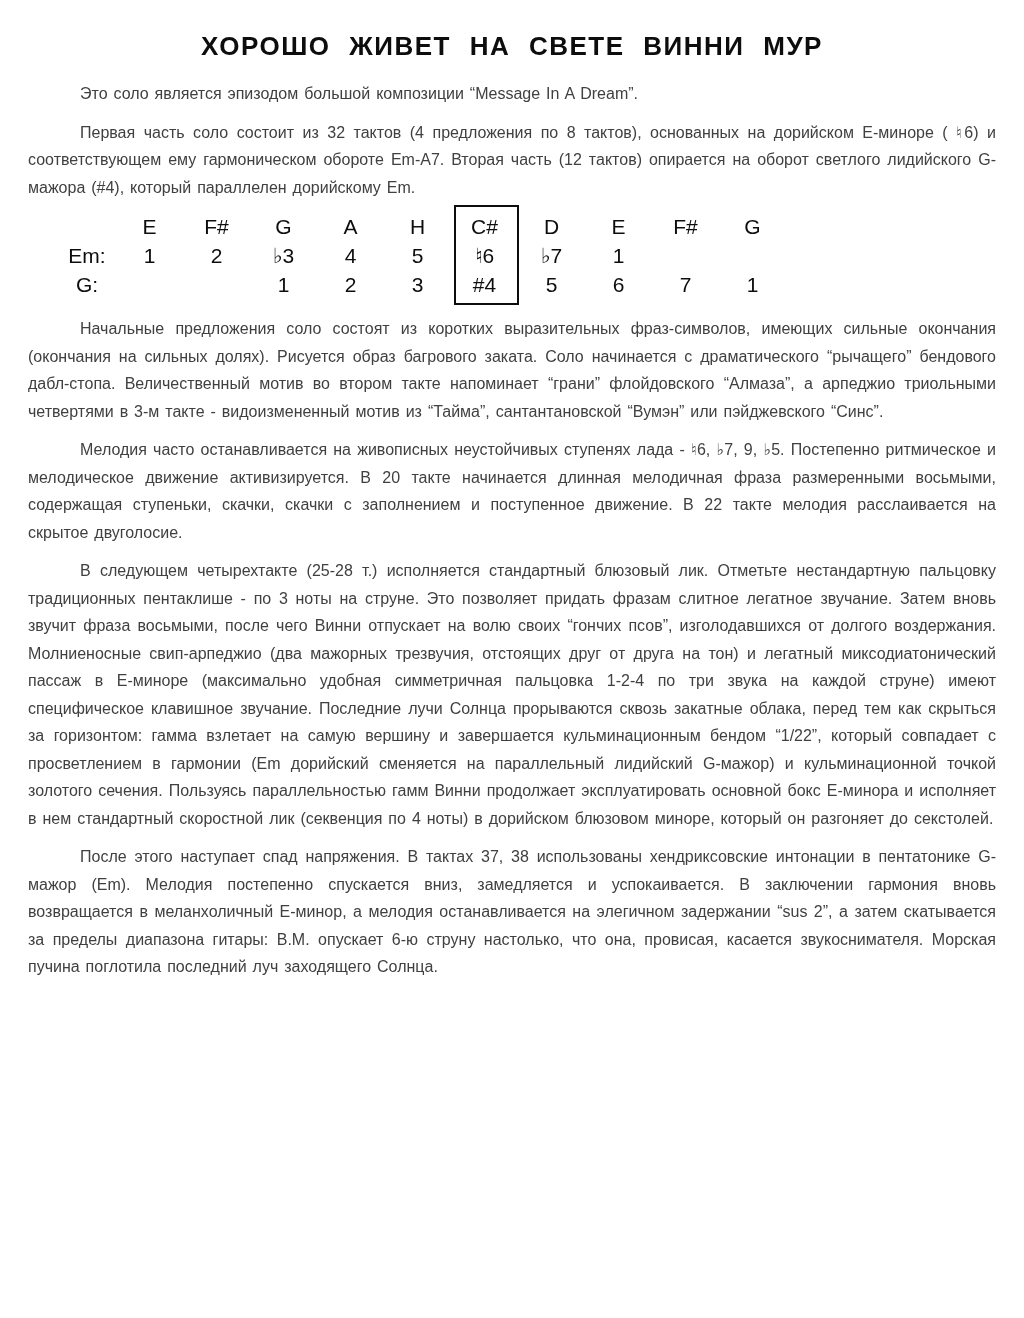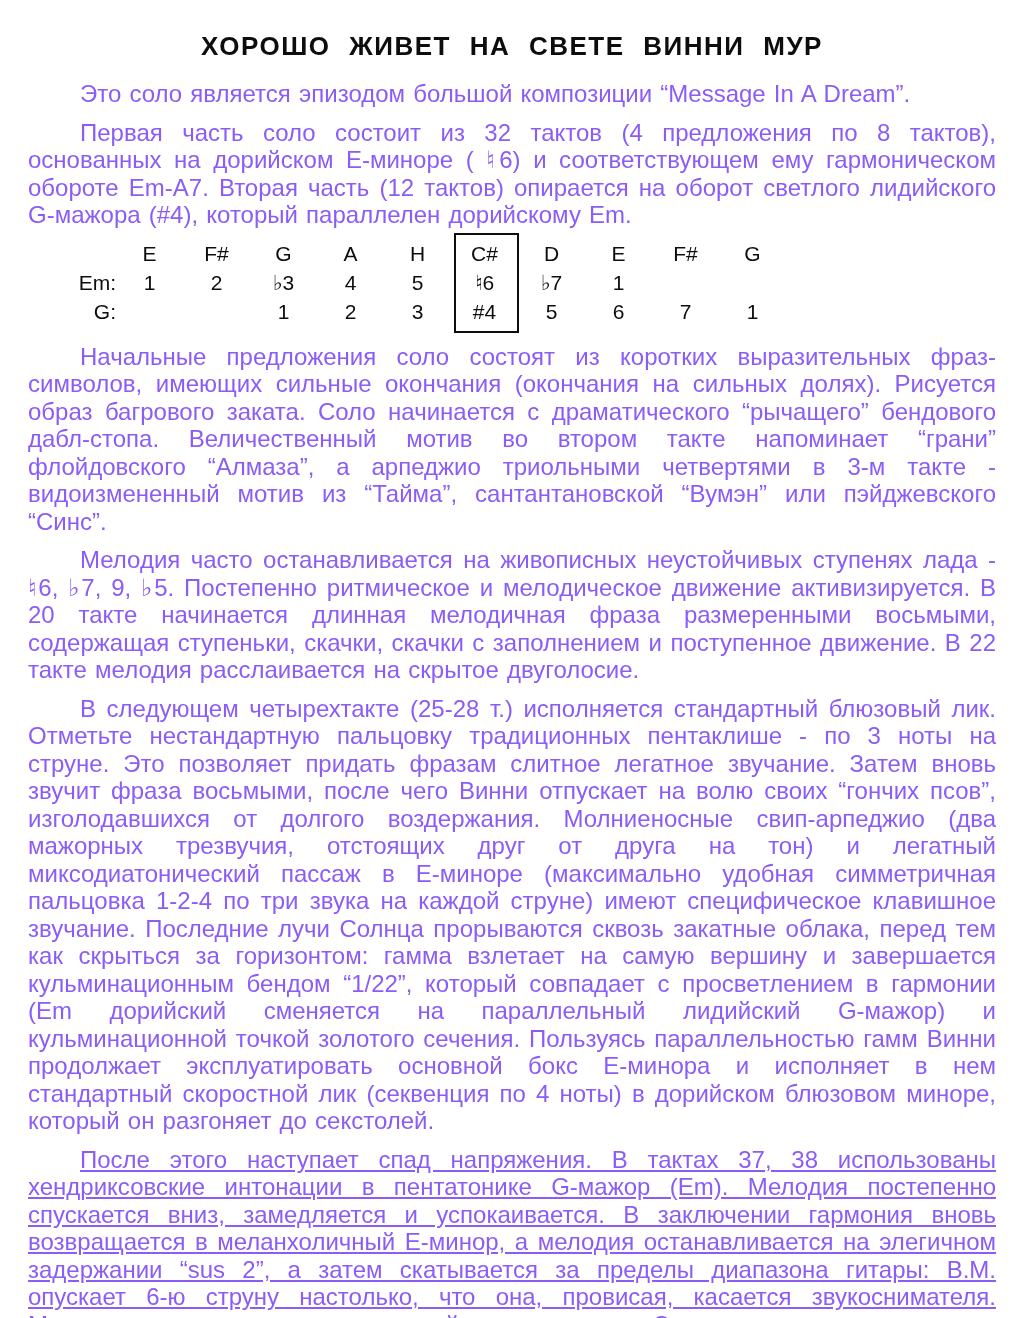--- a/index.html
+++ b/index.html
@@ -23,42 +23,42 @@
     margin: 8px 0 18px 0;
     text-align: center;
     font-size: 26px;
     font-weight: 700;
     letter-spacing: 1.5px;
     word-spacing: 10px;
     color: #0d0d0d;
   }
   .para {
     margin: 0 0 11px 0;
-    font-size: 24px;
+    font-size: 16px;
     line-height: 27.5px;
     text-align: justify;
     text-indent: 52px;
     word-spacing: 1.5px;
-    color: #8b5cf6;
+    color: #404040;
   }
-  .para:last-child { margin-bottom: 0; text-decoration: underline; }
+  .para:last-child { margin-bottom: 0; }
   .scale-table {
     position: relative;
     margin: 6px 0 16px 0;
     font-size: 21px;
     font-weight: 500;
   }
   .trow {
     display: grid;
     grid-template-columns: 58px repeat(10, 67px);
     margin-left: 30px;
     height: 29px;
     align-items: center;
   }
-  .tlabel { text-align: right; }
+  .tlabel { text-align: center; }
   .tcell  { text-align: center; }
   .box-overlay {
     position: absolute;
     left: 426px;
     top: -7px;
     width: 61px;
     bottom: -6px;
     border: 2px solid #0d0d0d;
     pointer-events: none;
   }

